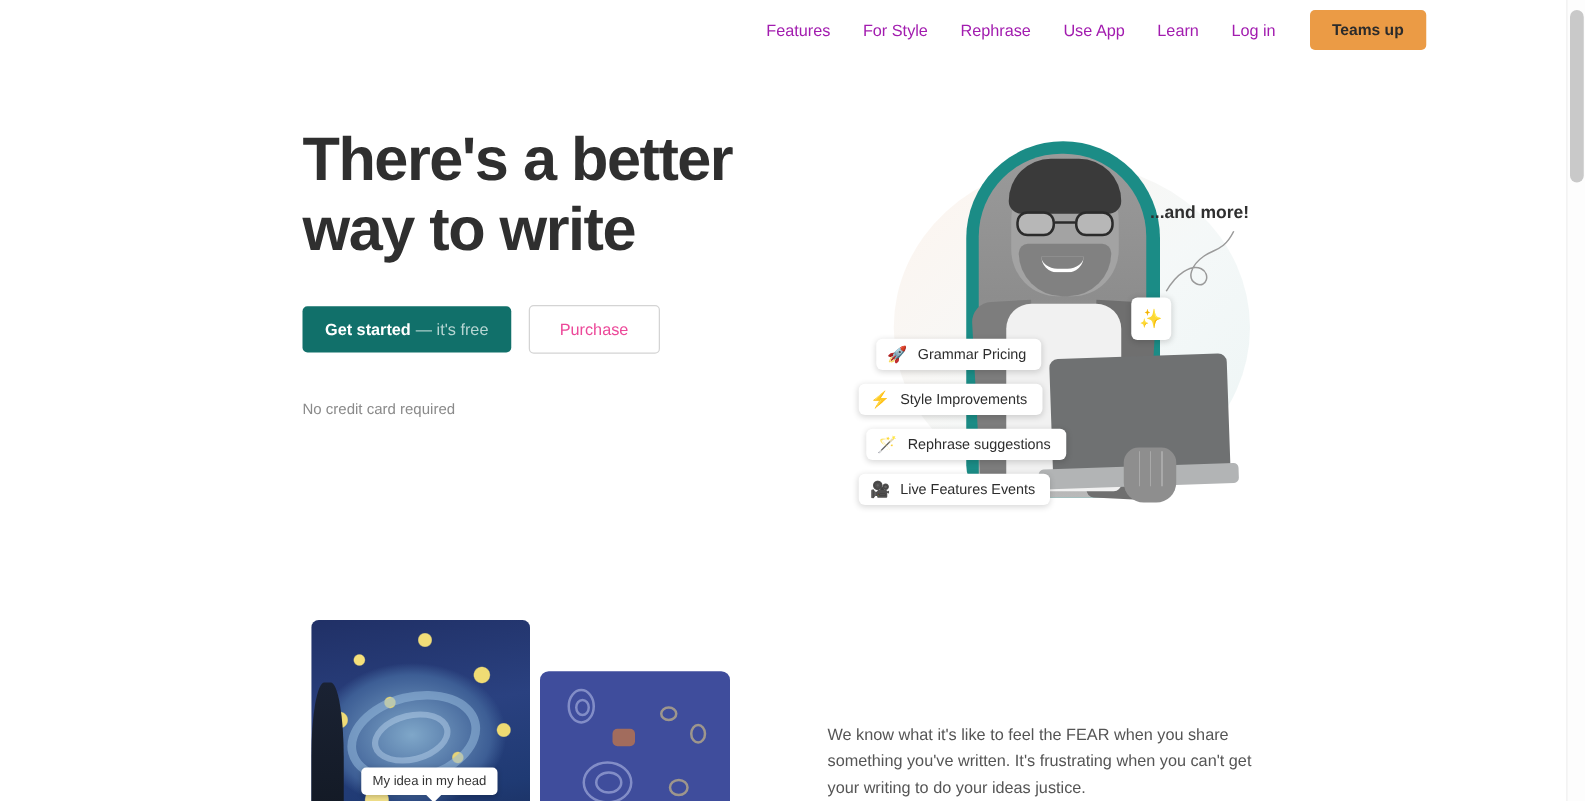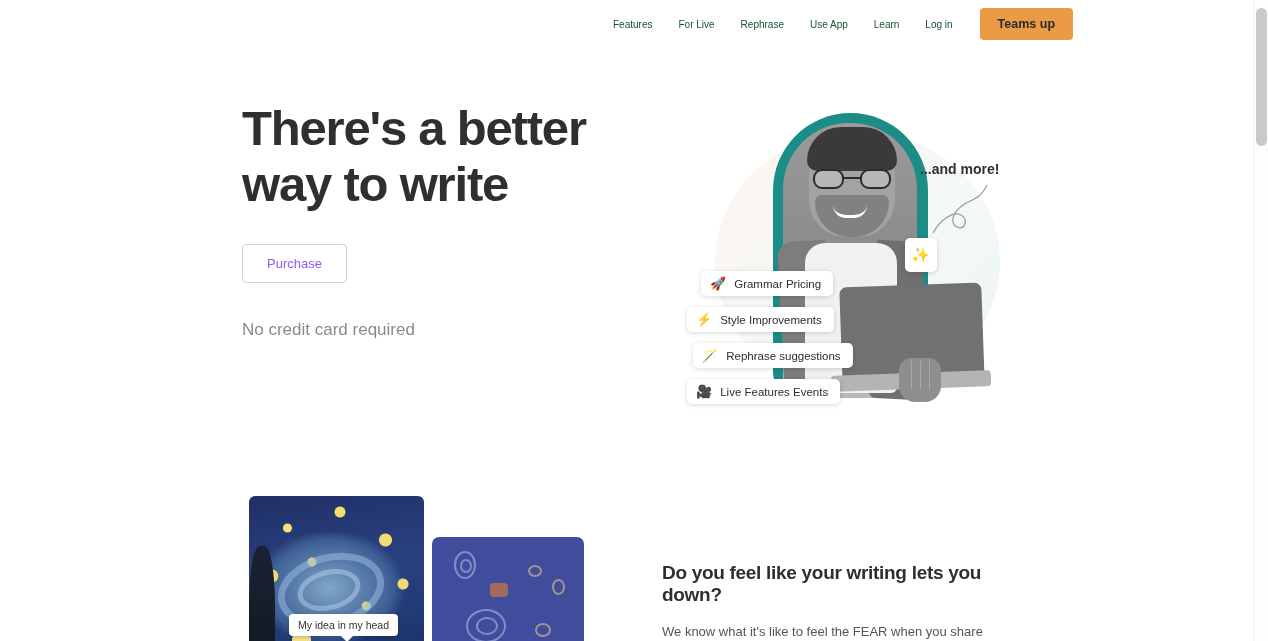--- a/index.html
+++ b/index.html
@@ -78,22 +78,22 @@
   }
 
   nav#main-nav {
     position: absolute;
     left: 600px;
     display: flex;
     align-items: center;
     gap: 0px;
   }
   .nav-link {
-    font-size: 10px;
-    color: #14532d;
+    font-size: 13px;
+    color: #a21caf;
     text-decoration: none;
     padding: 6px 13px;
     white-space: nowrap;
     cursor: pointer;
   }
   .nav-cta {
     margin-left: 14px;
     background: #eb9b45;
     color: #2b2b2b;
     font-size: 12.5px;
@@ -152,32 +152,32 @@
     font-family: "Liberation Sans", sans-serif;
     white-space: nowrap;
   }
   .btn-primary .free-tag {
     font-weight: normal;
     color: #b6d5d2;
     margin-left: 4px;
   }
   .btn-secondary {
     background: #ffffff;
-    color: #8b5cf6;
+    color: #ec4899;
     border: 1px solid #d4d4d4;
     border-radius: 4px;
     padding: 11px 24px;
     font-size: 13px;
     cursor: pointer;
     font-family: "Liberation Sans", sans-serif;
     white-space: nowrap;
   }
   #no-card-note {
     margin: 37px 0 0 0;
-    font-size: 17px;
+    font-size: 12px;
     color: #8a8a8a;
   }
 
   
   #hero-art {
     position: absolute;
     left: 655px;
     top: 55px;
     width: 360px;
     height: 340px;
@@ -493,36 +493,39 @@
 </head>
 <body>
 
 <div id="viewport">
 
   <header id="site-header">
 
 
     <nav id="main-nav">
       <a class="nav-link" href="#">Features</a>
-      <a class="nav-link" href="#">For Live</a>
+      <a class="nav-link" href="#">For Style</a>
       <a class="nav-link" href="#">Rephrase</a>
       <a class="nav-link" href="#">Use App</a>
       <a class="nav-link" href="#">Learn</a>
       <a class="nav-link" href="#">Log in</a>
       <button class="nav-cta">Teams up</button>
     </nav>
 
   </header>
 
   <section id="hero">
 
     <div class="hero-copy">
       <h1 id="hero-title">There's a better way to write</h1>
 
       <div class="hero-buttons">
+        <button class="btn-primary">
+          <span>Get started</span><span class="free-tag">— it's free</span>
+        </button>
         <button class="btn-secondary">Purchase</button>
       </div>
 
       <p id="no-card-note">No credit card required</p>
     </div>
 
     <div id="hero-art">
       <div class="art-blob"></div>
 
       <div class="art-person"></div>
@@ -593,21 +596,20 @@
       <span class="sk sk4"></span>
       <span class="sk sk5"></span>
       <span class="sk sk6"></span>
       <span class="sk sk7"></span>
 
       <span class="sk-orange"></span>
 
     </div>
 
     <div id="section-two-copy">
-      <h2 id="section-two-title">Do you feel like your writing lets you down?</h2>
       <p id="section-two-body">We know what it's like to feel the FEAR when you share something you've written. It's frustrating when you can't get your writing to do your ideas justice.</p>
     </div>
   </section>
 
   <div id="idea-label">My idea in my head</div>
 
 </div>
 
 <div id="scrollbar">
   <div id="scrollbar-thumb"></div>

